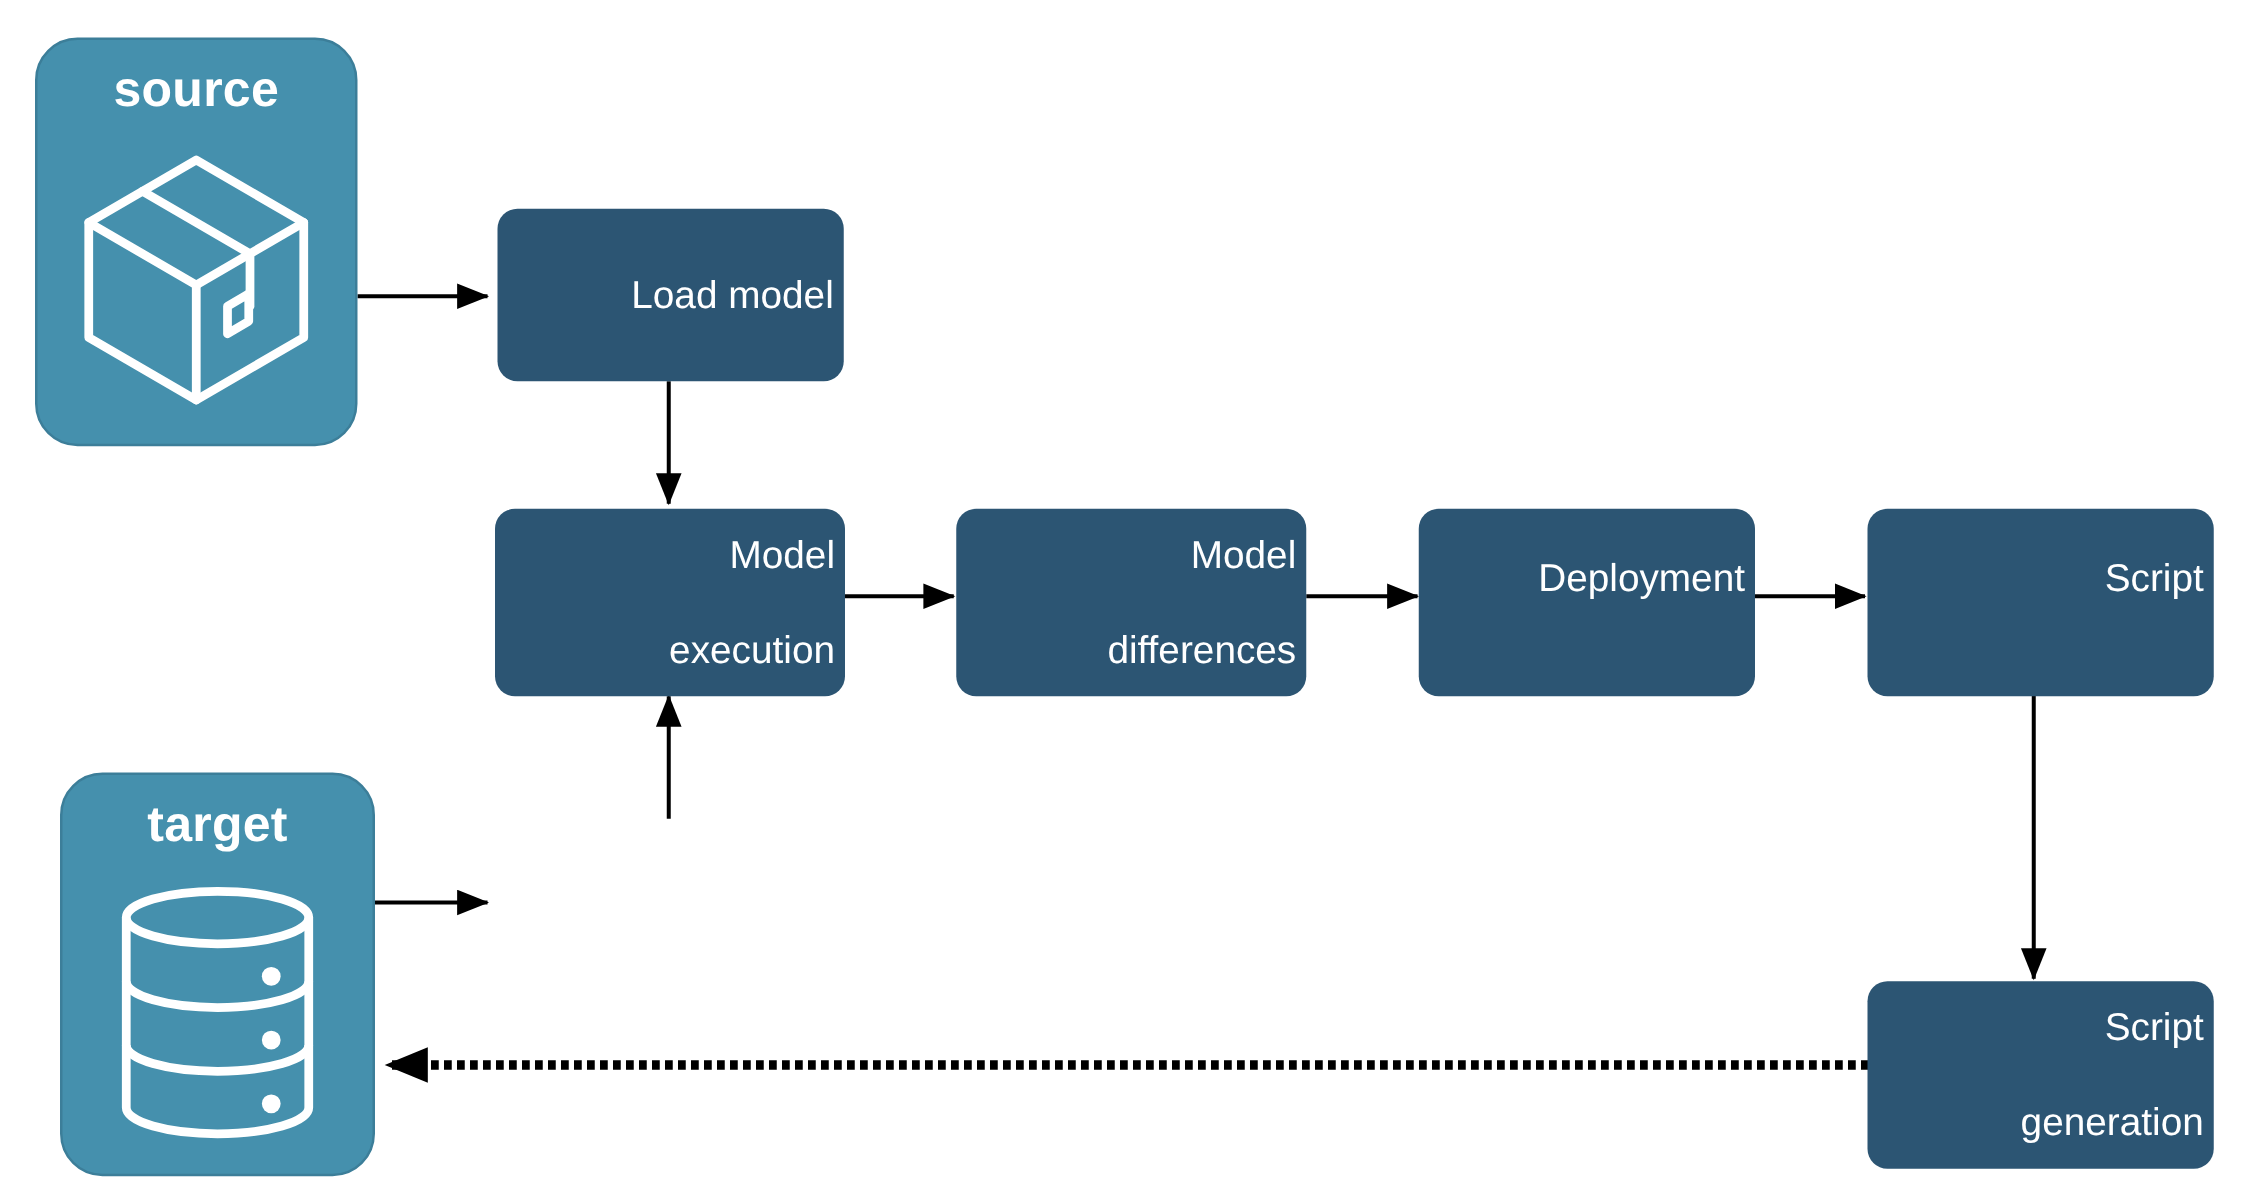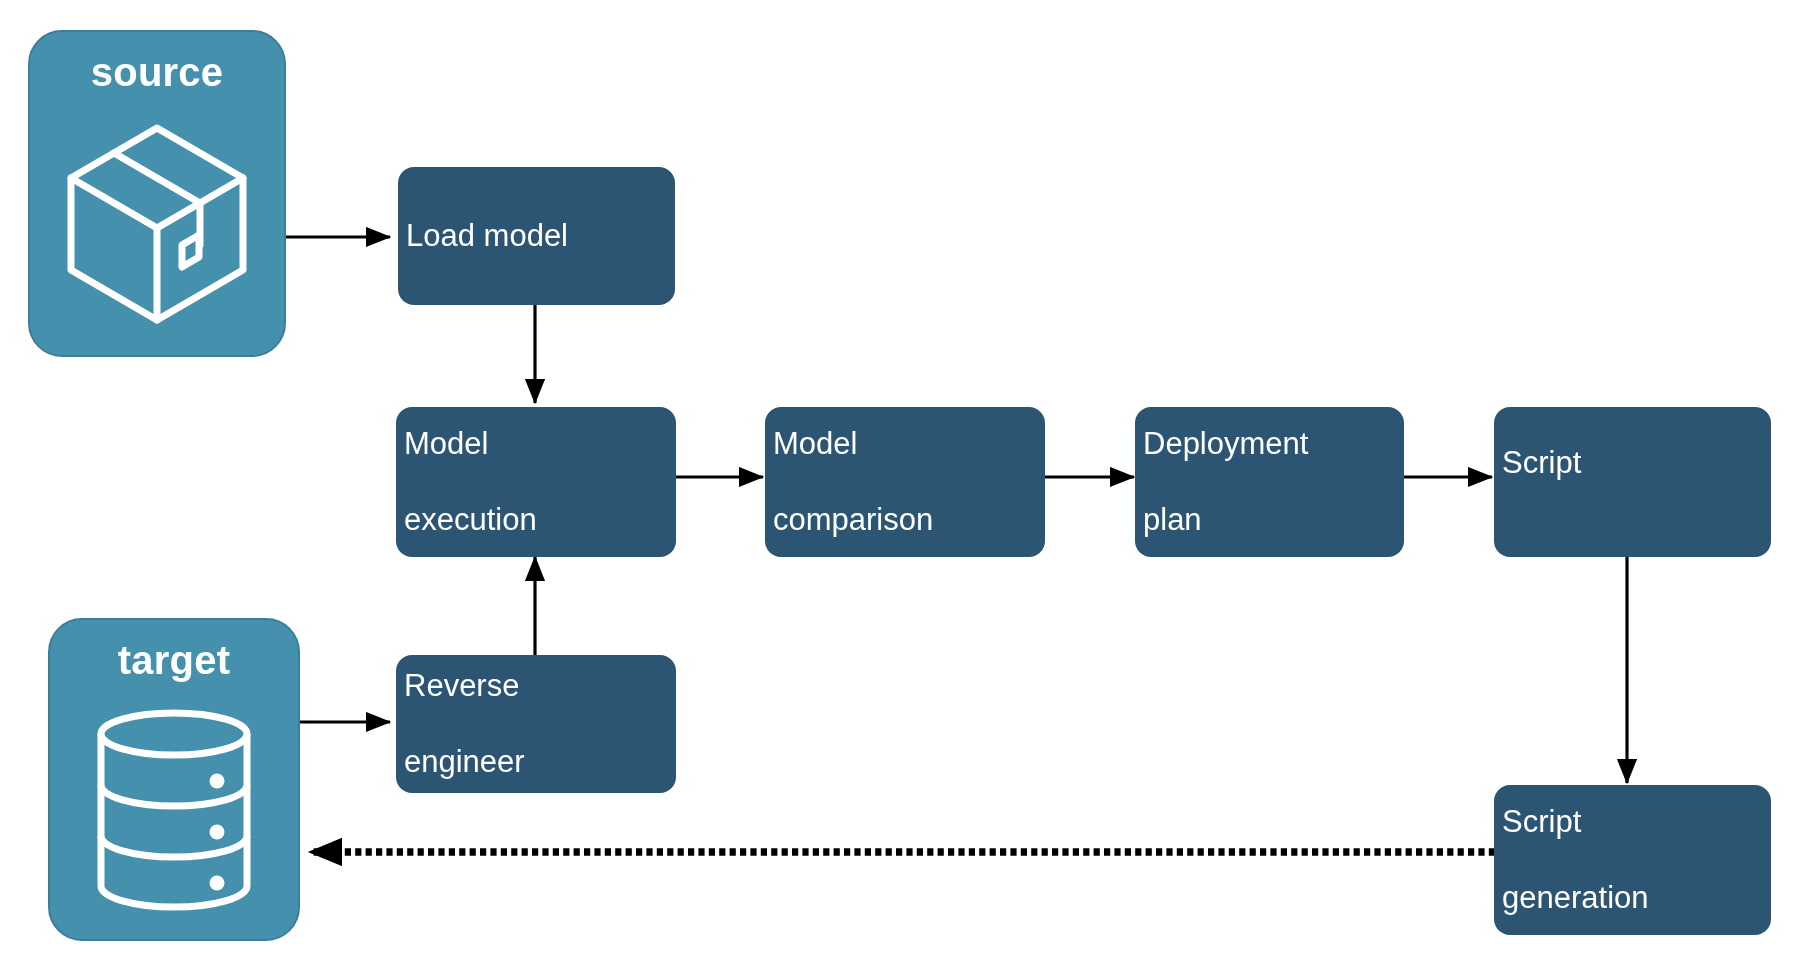--- a/index.html
+++ b/index.html
@@ -44,21 +44,21 @@
     width: 100%;
   }
   .pbox {
     position: absolute;
     background: #2c5573;
     border-radius: 16px;
     box-sizing: border-box;
     display: flex;
     align-items: center;
     justify-content: center;
-    text-align: left;
+    text-align: right;
     color: #ffffff;
     font-size: 31px;
     line-height: 1.22;
     padding: 4px 8px;
   }
   .pbox span {
     display: block;
     width: 100%;
   }
   svg.edges {
@@ -164,43 +164,36 @@
   <div class="pbox" style="left:396px; top:407px; width:280px; height:150px;">
     <span>
       <span>Model</span><br>
       <span>execution</span>
     </span>
   </div>
 
   <div class="pbox" style="left:765px; top:407px; width:280px; height:150px;">
     <span>
       <span>Model</span><br>
-      <span>comparison</span>
+      <span>differences</span>
     </span>
   </div>
 
   <div class="pbox" style="left:1135px; top:407px; width:269px; height:150px;">
     <span>
       <span>Deployment</span><br>
-      <span>plan</span>
     </span>
   </div>
 
   <div class="pbox" style="left:1494px; top:407px; width:277px; height:150px;">
     <span>
       <span>Script</span><br>
     </span>
   </div>
 
-  <div class="pbox" style="left:396px; top:655px; width:280px; height:138px;">
-    <span>
-      <span>Reverse</span><br>
-      <span>engineer</span>
-    </span>
-  </div>
 
   <div class="pbox" style="left:1494px; top:785px; width:277px; height:150px;">
     <span>
       <span>Script</span><br>
       <span>generation</span>
     </span>
   </div>
 
 </div>
 

